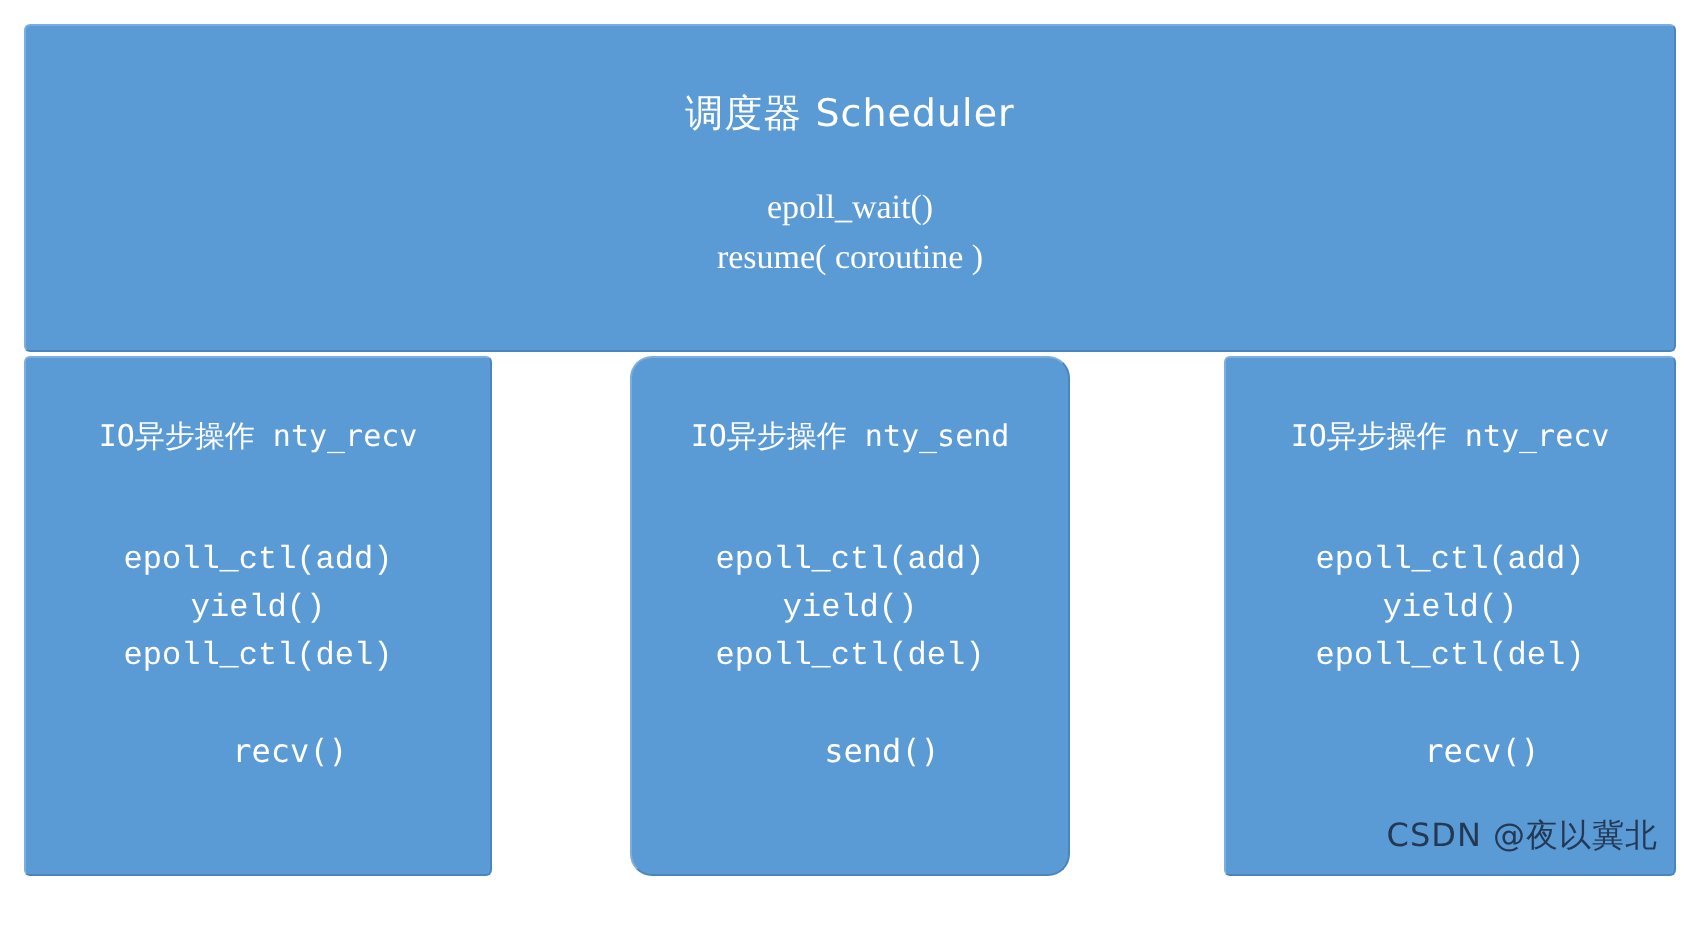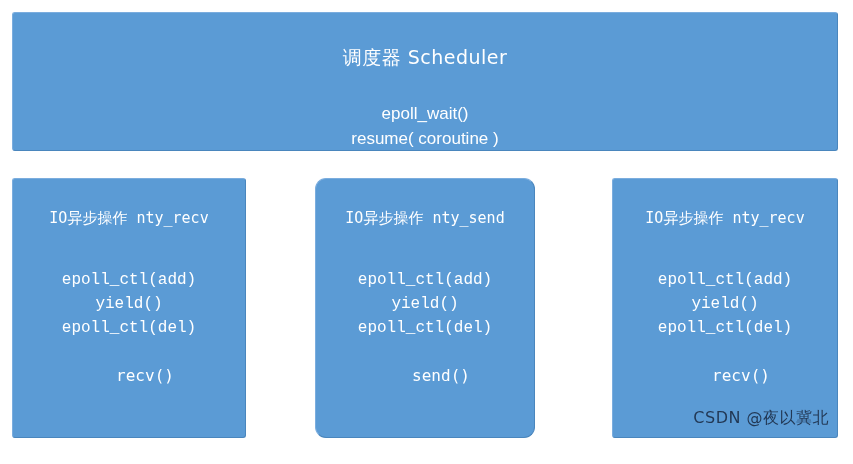--- a/index.html
+++ b/index.html
@@ -30,32 +30,32 @@
     border-right: 1px solid #4a86bd;
     color: #ffffff;
     text-align: center;
     overflow: hidden;
   }
   
   #scheduler-box {
     left: 12px;
     top: 12px;
     width: 826px;
-    height: 139px;
+    height: 164px;
   }
   #scheduler-box .box-title {
     margin-top: 32px;
     font-family: "DejaVu Sans", sans-serif;
     font-size: 19px;
     letter-spacing: 0.5px;
     line-height: 24px;
   }
   #scheduler-box .box-body {
-    margin-top: 32px;
-    font-family: Liberation Sans, sans-serif;
+    margin-top: 22px;
+    font-family: Liberation Serif, serif;
     font-size: 17px;
     line-height: 25px;
     white-space: pre;
   }
   
   .op-box {
     top: 178px;
     height: 260px;
   }
   #op-box-1 {

